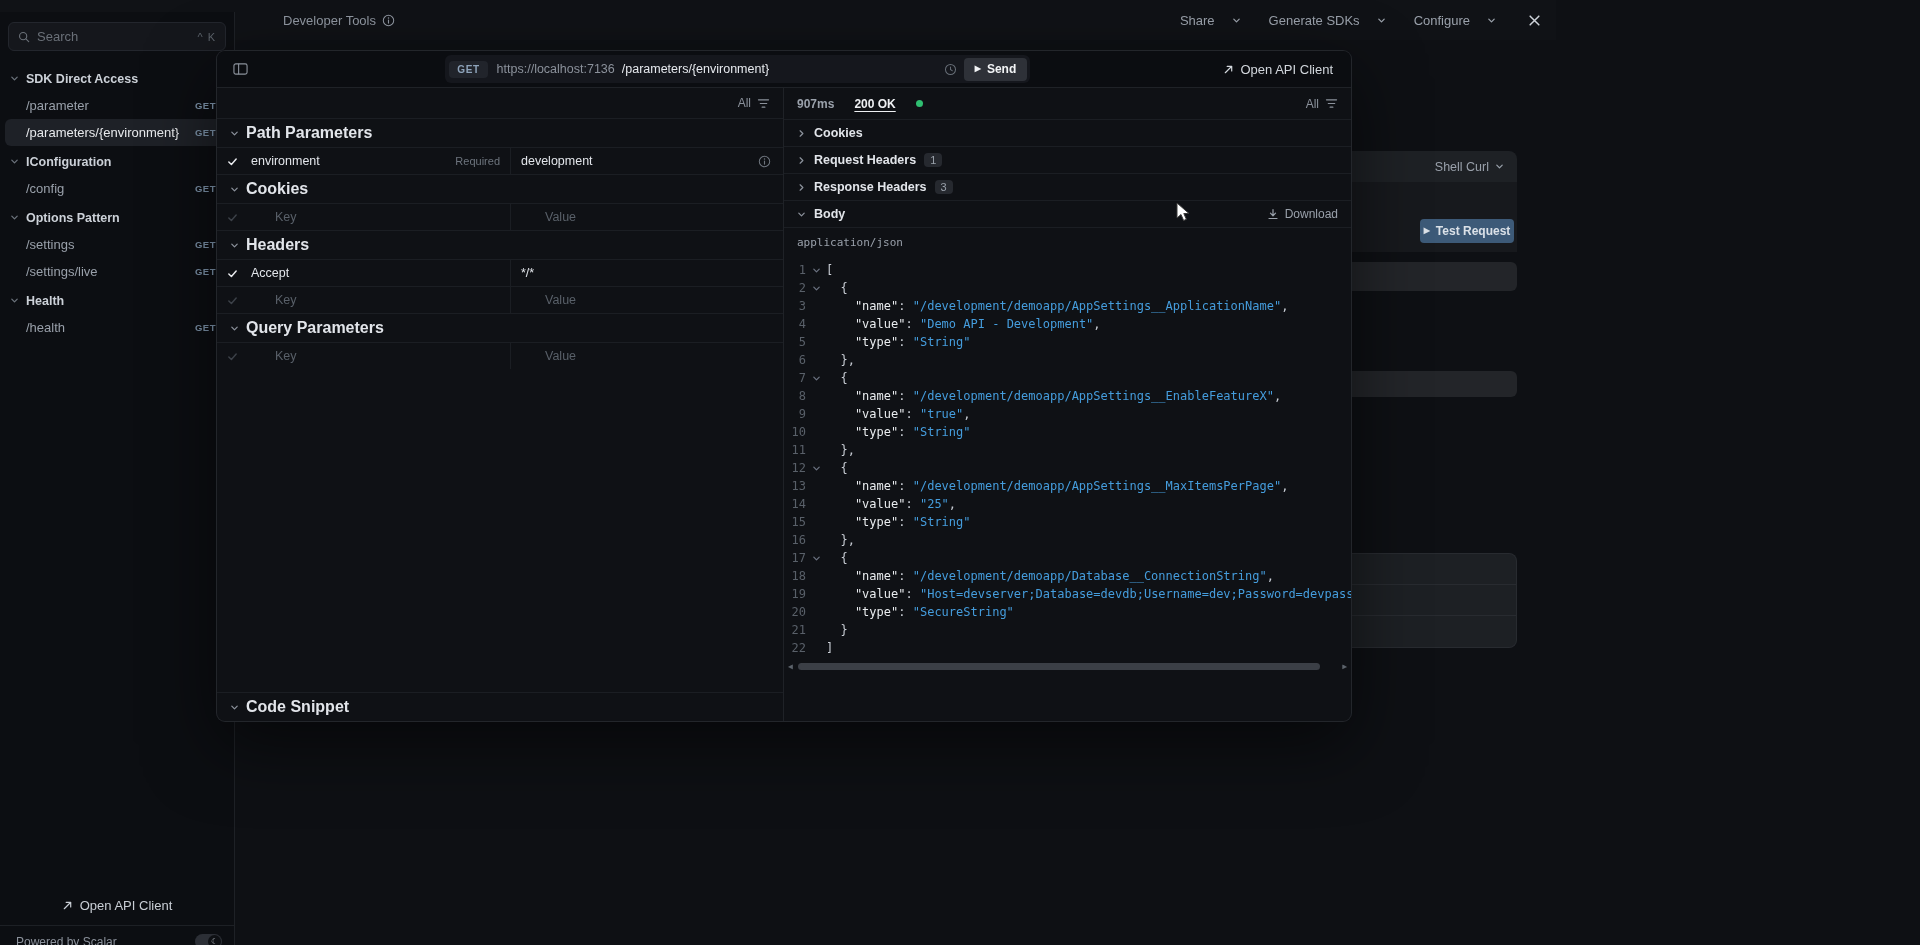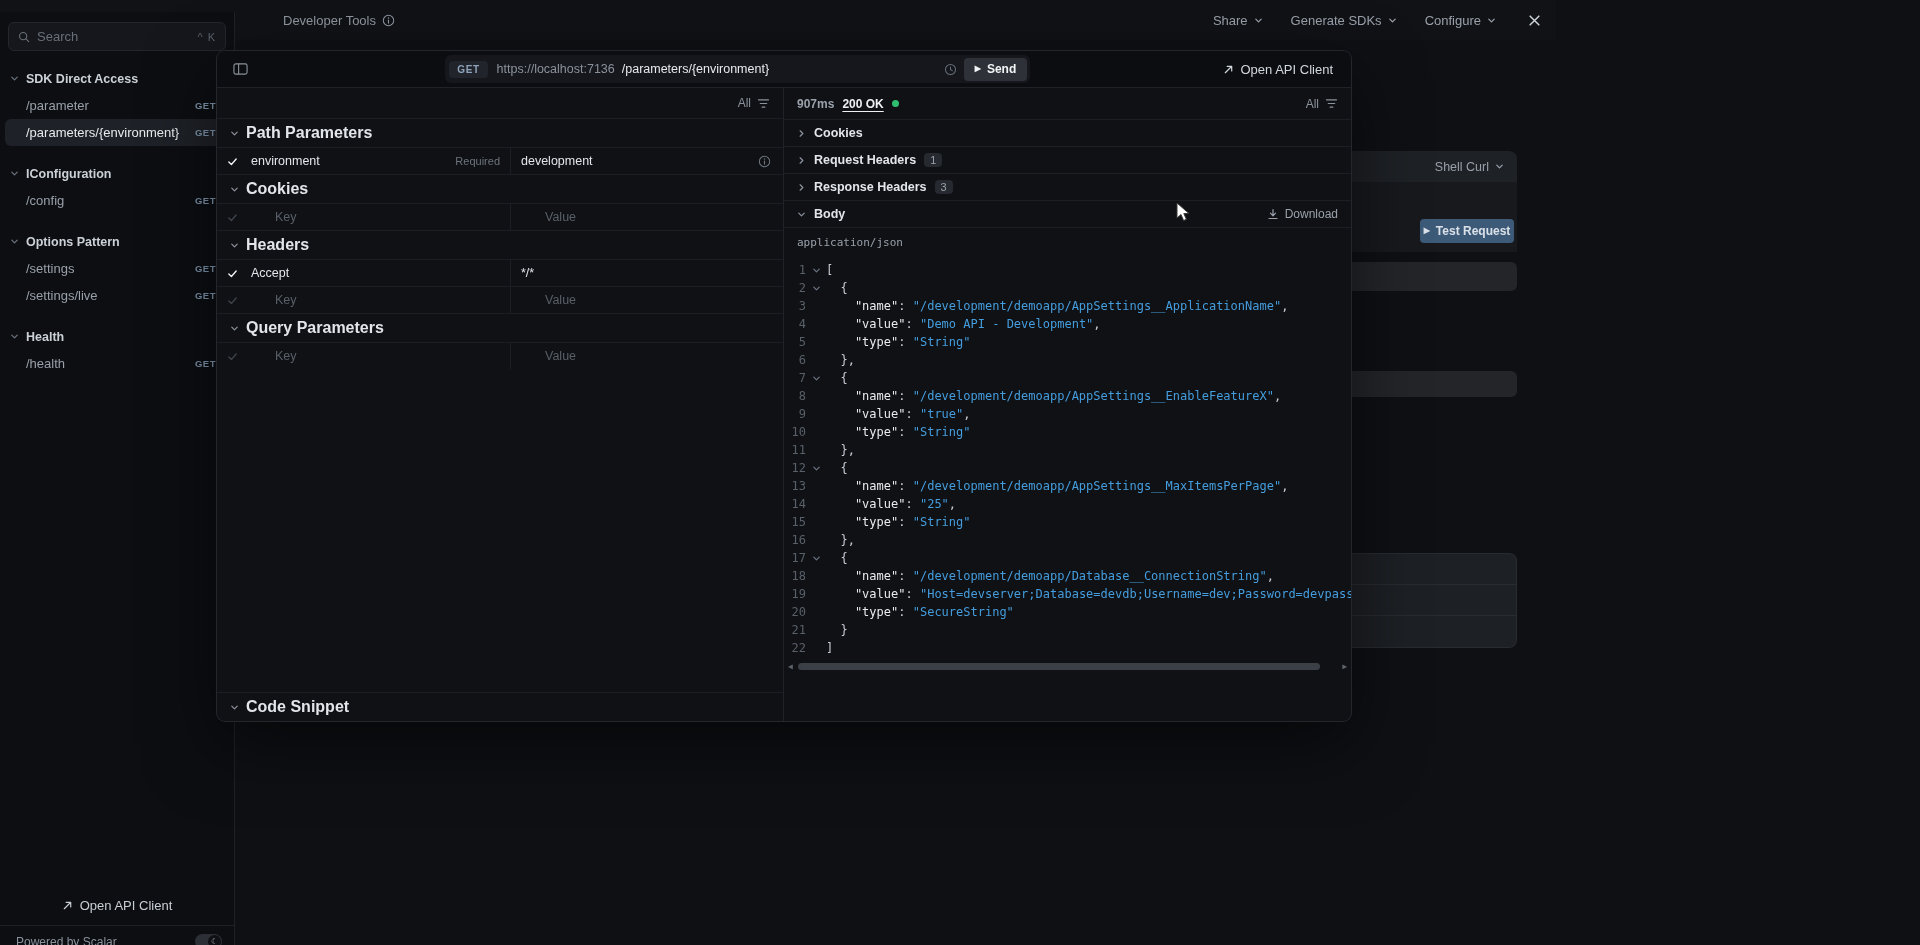--- a/index.html
+++ b/index.html
@@ -3,32 +3,32 @@
 <meta charset="utf-8">
 <style>
   *{margin:0;padding:0;box-sizing:border-box;}
   html,body{width:1920px;height:945px;}
   body{background:#0e1014;font-family:"Liberation Sans",sans-serif;overflow:hidden;position:relative;color:#e8eaed;}
 
   
   .topbar{position:absolute;left:0;top:0;width:1556px;height:40px;background:#101216;display:flex;align-items:center;z-index:2;}
   .topbar-title{margin-left:283px;font-size:13px;color:#8f96a0;display:flex;align-items:center;gap:6px;}
   .topbar-actions{margin-left:auto;display:flex;align-items:center;gap:28px;}
-  .topbar-action{font-size:13px;color:#9aa1ab;display:flex;gap:6px;align-items:center;background:none;border:none;cursor:pointer;font-family:inherit;}
+  .topbar-action{font-size:13px;color:#9aa1ab;display:flex;gap:17px;align-items:center;background:none;border:none;cursor:pointer;font-family:inherit;}
   .topbar .close-btn{margin-left:24px;margin-right:8px;width:28px;height:28px;color:#ced3da;background:none;border:none;cursor:pointer;display:flex;align-items:center;justify-content:center;}
   .chev{display:inline-flex;align-items:center;color:inherit;}
 
   
   .sidebar{position:absolute;left:0;top:12px;width:235px;height:945px;background:#0c0e12;border-right:1px solid #1e2126;z-index:3;display:flex;flex-direction:column;}
   .search-box{margin:10px 8px 6px;height:29px;background:#15171c;border:1px solid #23262d;border-radius:6px;display:flex;align-items:center;padding:0 9px;gap:7px;color:#6a7078;}
   .search-box input{flex:1;min-width:0;background:transparent;border:none;outline:none;color:#dfe3e8;font-size:13px;font-family:inherit;}
   .search-box input::placeholder{color:#6a7078;}
   .search-kbd{color:#5c636b;font-size:11px;letter-spacing:1px;white-space:nowrap;}
   .sb-sections{flex:1;overflow:hidden;padding-top:8px;}
-  .sb-section{margin-bottom:14px;}
+  .sb-section{margin-bottom:2px;}
   .sb-sec-header{height:27px;display:flex;align-items:center;gap:7px;padding:0 10px;cursor:pointer;color:#6c737c;}
   .sb-sec-label{font-size:12.5px;font-weight:700;color:#ccd1d8;}
   .sb-item{height:27px;display:flex;align-items:center;padding:0 13px 0 21px;margin:0 5px;cursor:pointer;border-radius:6px;}
   .sb-item-label{font-size:13px;color:#99a0aa;flex:1;white-space:nowrap;overflow:hidden;}
   .sb-item-method{font-size:9.5px;font-weight:700;letter-spacing:.5px;color:#7e95ac;}
   .sb-item.active{background:#1e2127;}
   .sb-item.active .sb-item-label{color:#e8eaed;}
   .sb-openapi{height:40px;display:flex;align-items:center;justify-content:center;gap:7px;color:#c9ced5;font-size:13px;cursor:pointer;}
   .sb-powered{height:32px;border-top:1px solid #1d2025;display:flex;align-items:center;padding:0 12px 0 16px;color:#8b919b;font-size:12px;}
   .toggle{margin-left:auto;width:27px;height:15px;border-radius:8px;background:#2c2f36;position:relative;cursor:pointer;}
@@ -72,21 +72,21 @@
   .cell.key{width:263px;flex:0 0 auto;padding:0 10px 0 4px;gap:6px;}
   .cell.val{flex:1;border-left:1px solid #1b1e23;padding:0 12px 0 10px;}
   .cell .txt{color:#e2e5ea;white-space:nowrap;}
   .cell .ph{color:#596069;white-space:nowrap;margin-left:24px;}
   .req-badge{margin-left:auto;color:#6d747d;font-size:11px;}
   .info-icon{margin-left:auto;color:#6d747d;display:flex;}
   .req-spacer{flex:1;}
 
   
   .resp-panel{flex:1;display:flex;flex-direction:column;min-width:0;min-height:0;}
-  .status-row{height:31px;flex:0 0 auto;display:flex;align-items:center;padding:0 13px;gap:8px;}
+  .status-row{height:31px;flex:0 0 auto;display:flex;align-items:center;padding:0 13px;gap:20px;}
   .status-dur{font-size:12px;font-weight:700;color:#9aa1ab;}
   .status-code{font-size:12px;font-weight:700;color:#eef0f3;text-decoration:underline;text-underline-offset:3px;}
   .status-dot{width:7px;height:7px;border-radius:50%;background:#2fbf71;}
   .status-filter{margin-left:auto;display:flex;align-items:center;gap:6px;color:#8b919b;font-size:12px;}
   .acc-row{height:27px;flex:0 0 auto;display:flex;align-items:center;gap:8px;padding:0 13px;border-top:1px solid #1b1e23;cursor:pointer;color:#8b919b;}
   .acc-label{font-size:12.5px;font-weight:700;color:#e2e5ea;}
   .acc-badge{background:#26292f;color:#9aa1ab;font-size:11px;border-radius:4px;padding:1px 6px;}
   .acc-action{margin-left:auto;display:flex;align-items:center;gap:6px;color:#9aa1ab;font-size:12px;font-weight:400;}
   .ctype-row{flex:0 0 auto;border-top:1px solid #1b1e23;padding:8px 13px 6px;font-family:"DejaVu Sans Mono",monospace;font-size:11px;color:#9aa1ab;}
   .code-area{flex:1;position:relative;overflow:hidden;font-family:"DejaVu Sans Mono",monospace;font-size:12px;line-height:18px;padding:6px 0 0 6px;}

